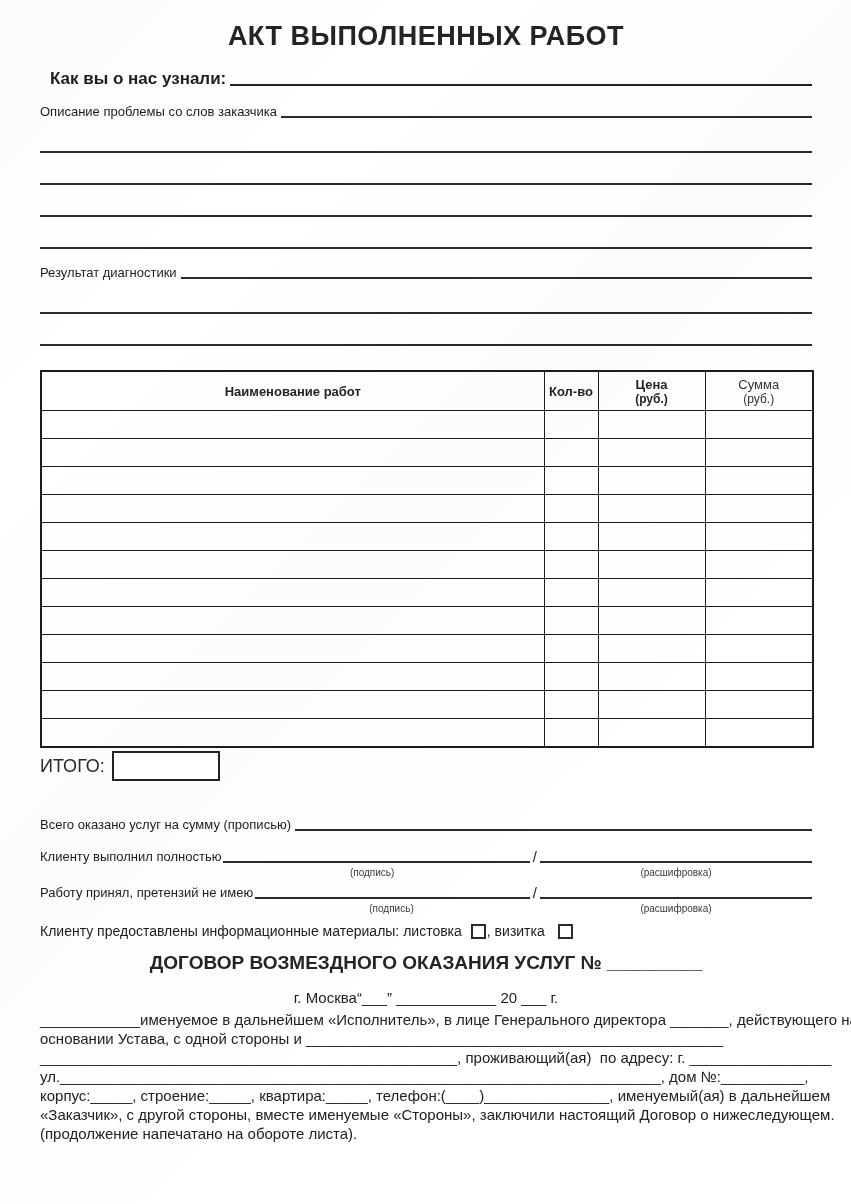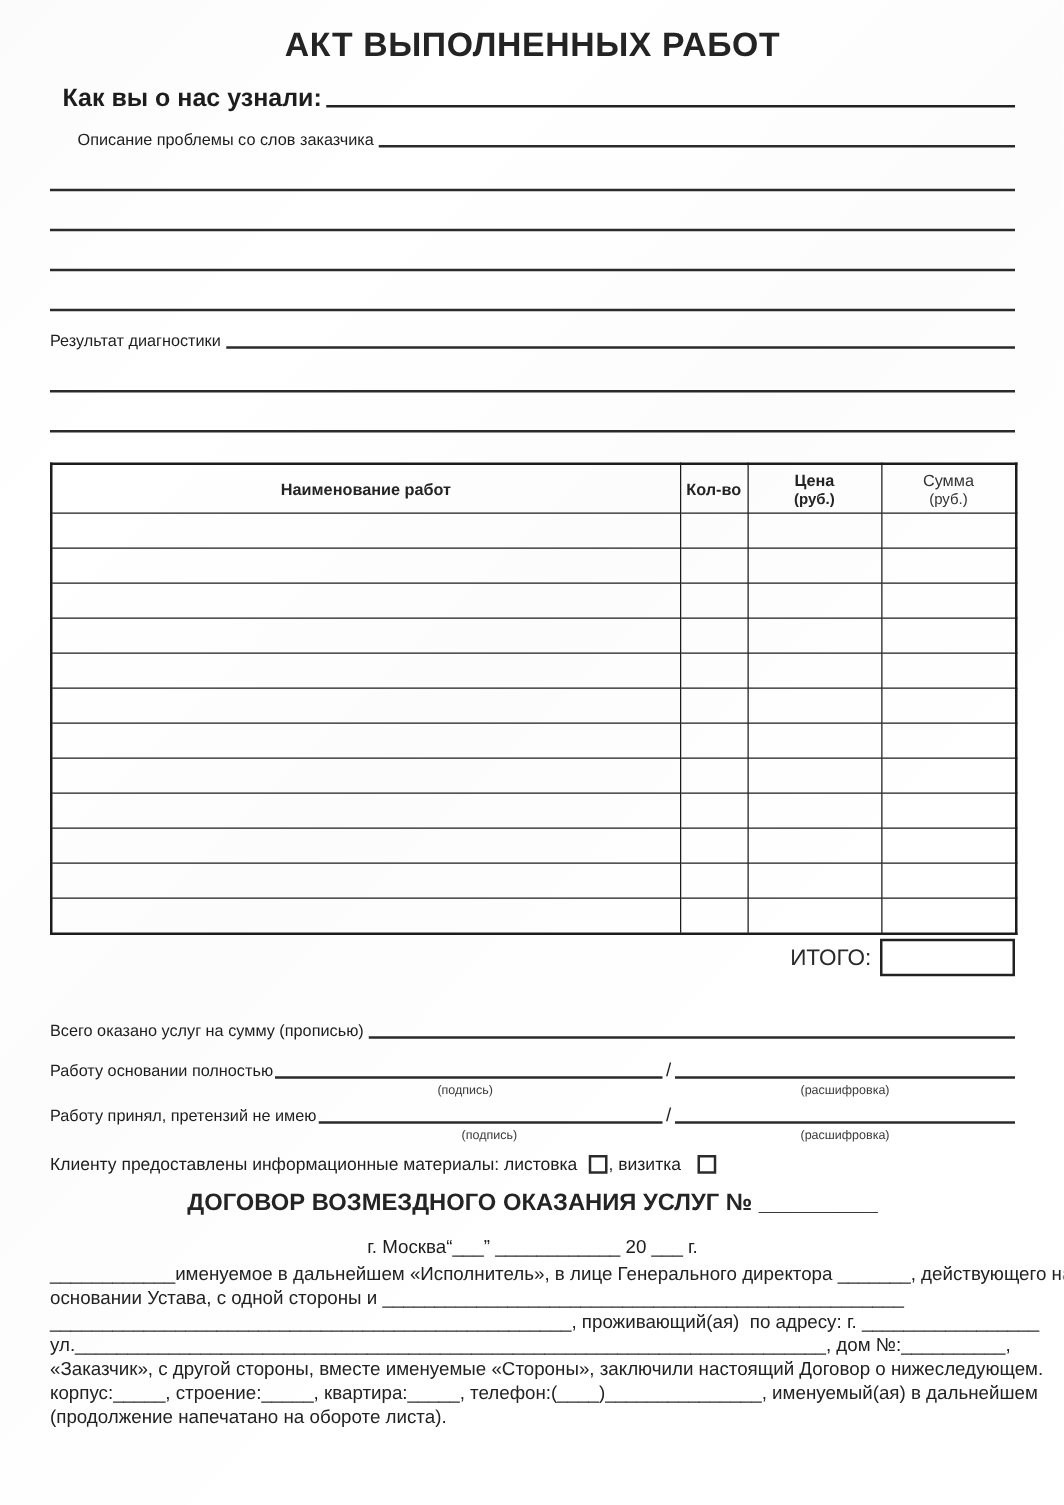--- a/index.html
+++ b/index.html
@@ -21,42 +21,42 @@
     font-size:27px;line-height:28px;font-weight:bold;color:#242424;
     letter-spacing:0.5px;
   }
   .subtitle{
     margin-top:13px;text-align:center;
     font-size:17px;line-height:21px;color:#2a2a2a;
     white-space:pre;
   }
   .label-row{display:flex;align-items:flex-end;font-size:13px;line-height:19px;}
   .label-row .ln{flex:1;height:0;border-bottom:2px solid #2b2b2b;margin-left:4px;margin-bottom:3px;}
-  .referral{margin-top:19px;padding-left:10px;font-size:20px;font-weight:bold;line-height:20px;}
+  .referral{margin-top:19px;padding-left:10px;font-size:17px;font-weight:bold;line-height:20px;}
   .referral .ln{border-bottom:2px solid #222;}
-  .field{margin-top:13px;margin-left:22px;}
+  .field{margin-top:13px;}
   .field2{margin-top:14px;}
   .blank{height:0;border-bottom:2px solid #2b2b2b;margin-top:30px;}
   table.works{
     width:772px;margin-top:24px;border-collapse:collapse;table-layout:fixed;
     border:2px solid #1c1c1c;
   }
   table.works col.c1{width:503px;}
   table.works col.c2{width:54px;}
   table.works col.c3{width:107px;}
   table.works col.c4{width:108px;}
   table.works th, table.works td{border:1.5px solid #1c1c1c;padding:0;}
   table.works th{
     height:38px;vertical-align:middle;text-align:center;
     font-size:13px;line-height:15px;font-weight:bold;color:#242424;
   }
   table.works th.reg{font-weight:normal;color:#333;}
   table.works th .sub{font-size:12px;line-height:14px;}
   table.works td{height:27px;}
-  .totals{margin-top:3px;display:flex;justify-content:flex-end;align-items:center;}
+  .totals{margin-top:3px;display:flex;align-items:center;}
   .totals-label{font-size:18px;color:#2a2a2a;margin-right:7px;}
   .totals-box{width:104px;height:26px;border:2px solid #222;background:#fff;}
   .words{margin-top:34px;font-size:13px;}
   .sig{margin-top:14px;}
   .sig + .sig{margin-top:5px;}
   .sig-top{display:flex;align-items:flex-end;font-size:13px;line-height:18px;height:18px;}
   .sig-top .ln{flex:1;height:0;border-bottom:2px solid #2b2b2b;margin-bottom:3px;margin-left:2px;}
   .sig-top .ln2{flex:none;width:272px;height:0;border-bottom:2px solid #2b2b2b;margin-bottom:3px;}
   .slash{margin:0 3px;font-size:15px;}
   .sig-bot{display:flex;font-size:13px;line-height:12px;margin-top:1px;}
@@ -219,21 +219,21 @@
     <span class="totals-box"></span>
   </div>
 
   <div class="label-row words">
     <span>Всего оказано услуг на сумму (прописью)</span>
     <span class="ln"></span>
   </div>
 
   <div class="sig">
     <div class="sig-top">
-      <span>Работу основании полностью</span>
+      <span>Клиенту выполнил полностью</span>
       <span class="ln"></span>
       <span class="slash">/</span>
       <span class="ln2"></span>
     </div>
     <div class="sig-bot">
       <span class="ghost">Работу выполнил полностью</span>
       <span class="sub-hint f1">(подпись)</span>
       <span class="slash ghost">/</span>
       <span class="sub-hint w2">(расшифровка)</span>
     </div>
@@ -271,18 +271,18 @@
   <div class="city-row">
     <span>г. Москва</span>
     <span>“___” ____________ 20 ___ г.</span>
   </div>
 
   <div class="contract-body">
     <div class="bl">____________именуемое в дальнейшем «Исполнитель», в лице Генерального директора _______, действующего на</div>
     <div class="bl">основании Устава, с одной стороны и __________________________________________________</div>
     <div class="bl">__________________________________________________, проживающий(ая)  по адресу: г. _________________</div>
     <div class="bl">ул.________________________________________________________________________, дом №:__________,</div>
+    <div class="bl">корпус:_____, строение:_____, квартира:_____, телефон:(____)_______________, именуемый(ая) в дальнейшем</div>
     <div class="bl">«Заказчик», с другой стороны, вместе именуемые «Стороны», заключили настоящий Договор о нижеследующем.</div>
-    <div class="bl">корпус:_____, строение:_____, квартира:_____, телефон:(____)_______________, именуемый(ая) в дальнейшем</div>
     <div class="bl">(продолжение напечатано на обороте листа).</div>
   </div>
 
 </div>
 
 </body></html>

